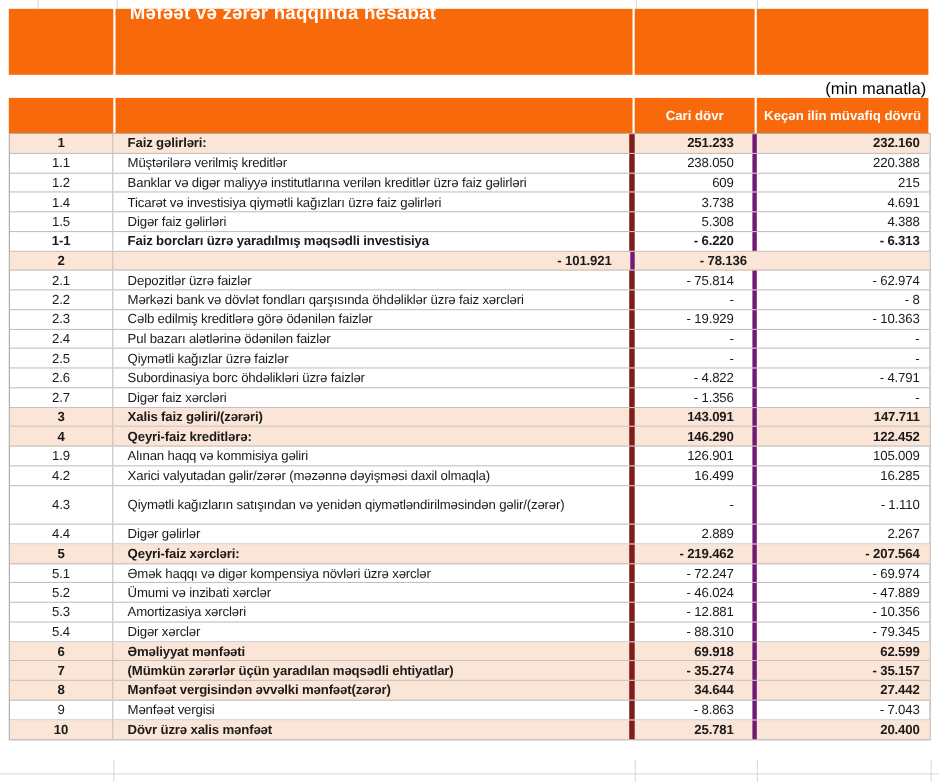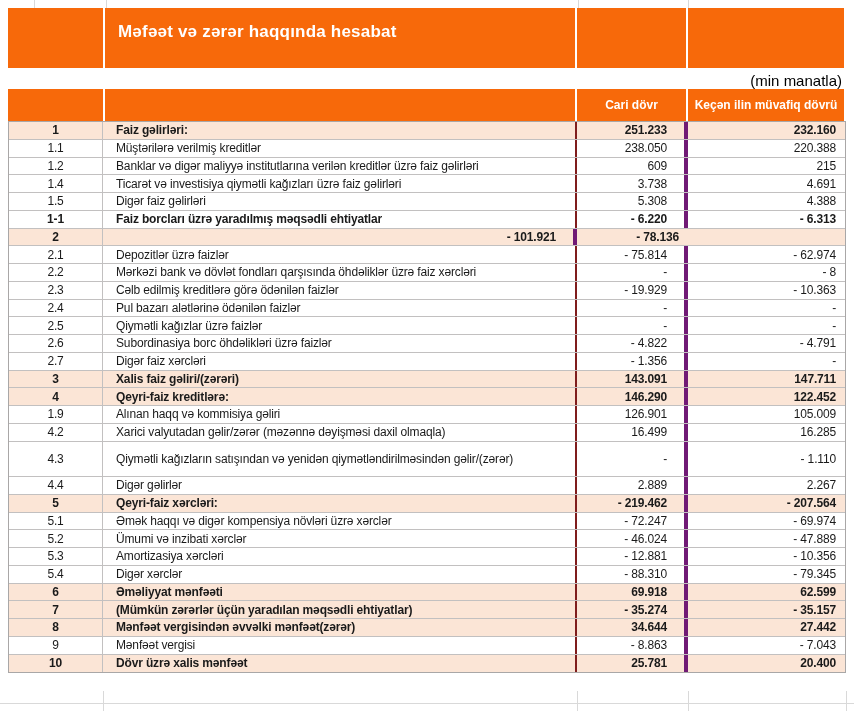--- a/index.html
+++ b/index.html
@@ -12,21 +12,21 @@
   .htick{position:absolute;height:1px;background:#d9d9d9;}
 
   
   .bandrow{position:absolute;left:8px;width:838px;display:flex;gap:2px;}
   .bandrow .cell{background:#f7690a;height:100%;box-sizing:border-box;}
   .w-a{width:95px;flex:0 0 95px;}
   .w-b{width:470px;flex:0 0 470px;}
   .w-c{width:109px;flex:0 0 109px;}
   .w-d{width:156px;flex:0 0 156px;}
   .titleband{top:8px;height:60px;}
-  .titleband .titlecell{display:flex;align-items:center;padding-left:13px;}
+  .titleband .titlecell{display:flex;padding-left:13px;}
   .titleband .titlecell span{
     color:#ffffff;font-size:17px;font-weight:bold;letter-spacing:.2px;
     position:relative;top:-6px;
   }
   .noterow{
     position:absolute;left:8px;top:68px;width:836px;height:21px;
     display:flex;align-items:flex-end;justify-content:flex-end;
     font-size:15px;color:#000000;padding-right:2px;box-sizing:border-box;
   }
   .colhead{top:89px;height:32px;}
@@ -44,21 +44,21 @@
     display:grid;grid-template-columns:94px 474px 111px 157px;
     height:17.75px;box-sizing:border-box;border-bottom:1px solid #c2c0c0;
     font-size:12px;letter-spacing:-0.15px;
   }
   .trow:last-child{border-bottom:none;}
   .trow.tall{height:35.5px;}
   .trow.highlight{background:#fbe5d6;}
   .trow.bold{font-weight:bold;}
   .trow>div{display:flex;align-items:center;box-sizing:border-box;overflow:hidden;}
   .c-num{justify-content:center;border-right:1px solid #c2c0c0;}
-  .c-label{justify-content:flex-start;padding-left:13px;border-right:2px solid #7f1d1d;white-space:nowrap;}
+  .c-label{justify-content:flex-start;padding-left:13px;border-right:5px solid #7f1d1d;white-space:nowrap;}
   .c-cur{justify-content:flex-end;padding-right:17px;border-right:4px solid #701a75;white-space:nowrap;}
   .c-prev{justify-content:flex-end;padding-right:9px;white-space:nowrap;}
 </style>
 </head>
 <body>
 
 <div class="page">
 
   <div class="vtick" style="left:34px;top:0;height:8px;"></div>
   <div class="vtick" style="left:106px;top:0;height:8px;"></div>
@@ -109,21 +109,21 @@
         <div class="c-prev">4.691</div>
       </div>
       <div class="trow">
         <div class="c-num">1.5</div>
         <div class="c-label">Digər faiz gəlirləri</div>
         <div class="c-cur">5.308</div>
         <div class="c-prev">4.388</div>
       </div>
       <div class="trow bold">
         <div class="c-num">1-1</div>
-        <div class="c-label">Faiz borcları üzrə yaradılmış məqsədli ehtiyatlar</div>
+        <div class="c-label">Faiz borcları üzrə yaradılmış məqsədli investisiya</div>
         <div class="c-cur">- 6.220</div>
         <div class="c-prev">- 6.313</div>
       </div>
       <div class="trow bold highlight">
         <div class="c-num">2</div>
         <div class="c-cur">- 101.921</div>
         <div class="c-prev">- 78.136</div>
       </div>
       <div class="trow">
         <div class="c-num">2.1</div>

